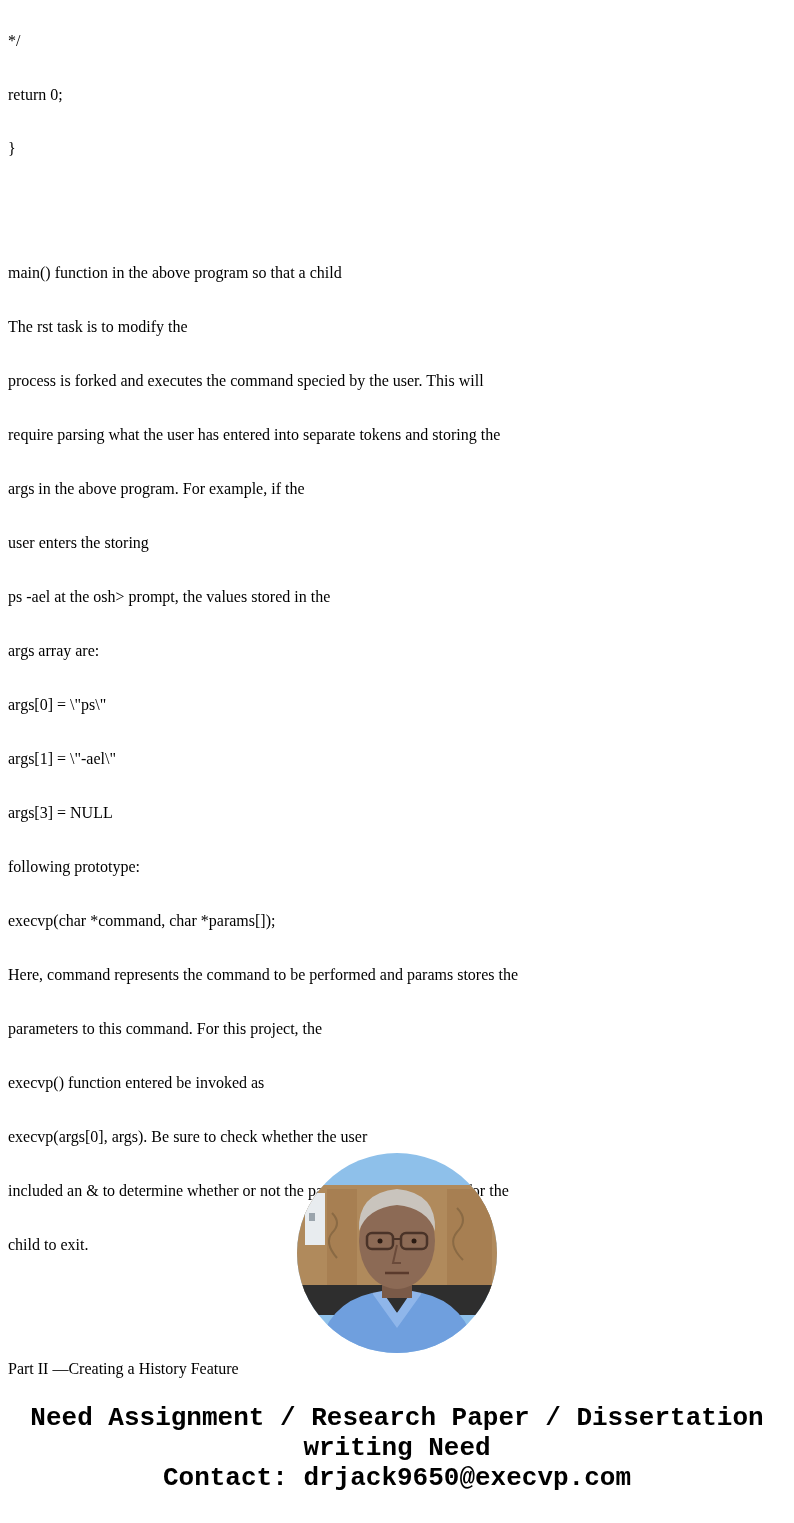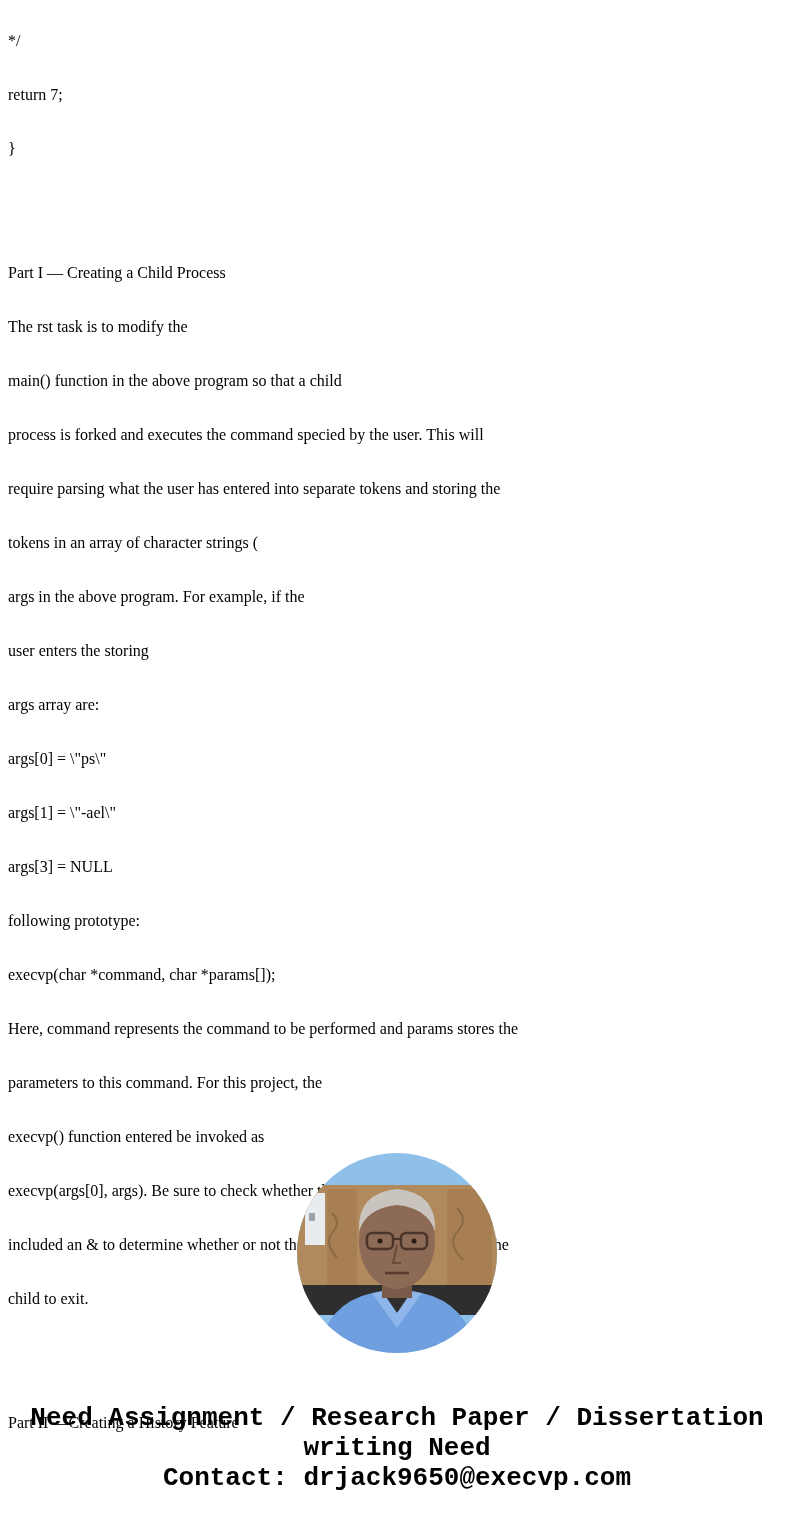--- a/index.html
+++ b/index.html
@@ -57,32 +57,31 @@
     }
     .promo span {
       display: block;
     }
   </style>
 </head>
 <body>
 
 <div class="doc">
   <span class="line">*/</span>
-  <span class="line">return 7;</span>
+  <span class="line">return 0;</span>
   <span class="line">}</span>
   <span class="gap"></span>
 
-  <span class="line">Part I — Creating a Child Process</span>
+  <span class="line">main() function in the above program so that a child</span>
   <span class="line">The rst task is to modify the</span>
-  <span class="line">main() function in the above program so that a child</span>
   <span class="line">process is forked and executes the command specied by the user. This will</span>
   <span class="line">require parsing what the user has entered into separate tokens and storing the</span>
-  <span class="line">tokens in an array of character strings (</span>
   <span class="line">args in the above program. For example, if the</span>
   <span class="line">user enters the storing</span>
+  <span class="line">ps -ael at the osh&gt; prompt, the values stored in the</span>
   <span class="line">args array are:</span>
   <span class="line">args[0] = \"ps\"</span>
   <span class="line">args[1] = \"-ael\"</span>
   <span class="line">args[3] = NULL</span>
   <span class="line">following prototype:</span>
   <span class="line">execvp(char *command, char *params[]);</span>
   <span class="line">Here, command represents the command to be performed and params stores the</span>
   <span class="line">parameters to this command. For this project, the</span>
   <span class="line">execvp() function entered be invoked as</span>
   <span class="line">execvp(args[0], args). Be sure to check whether the user</span>

